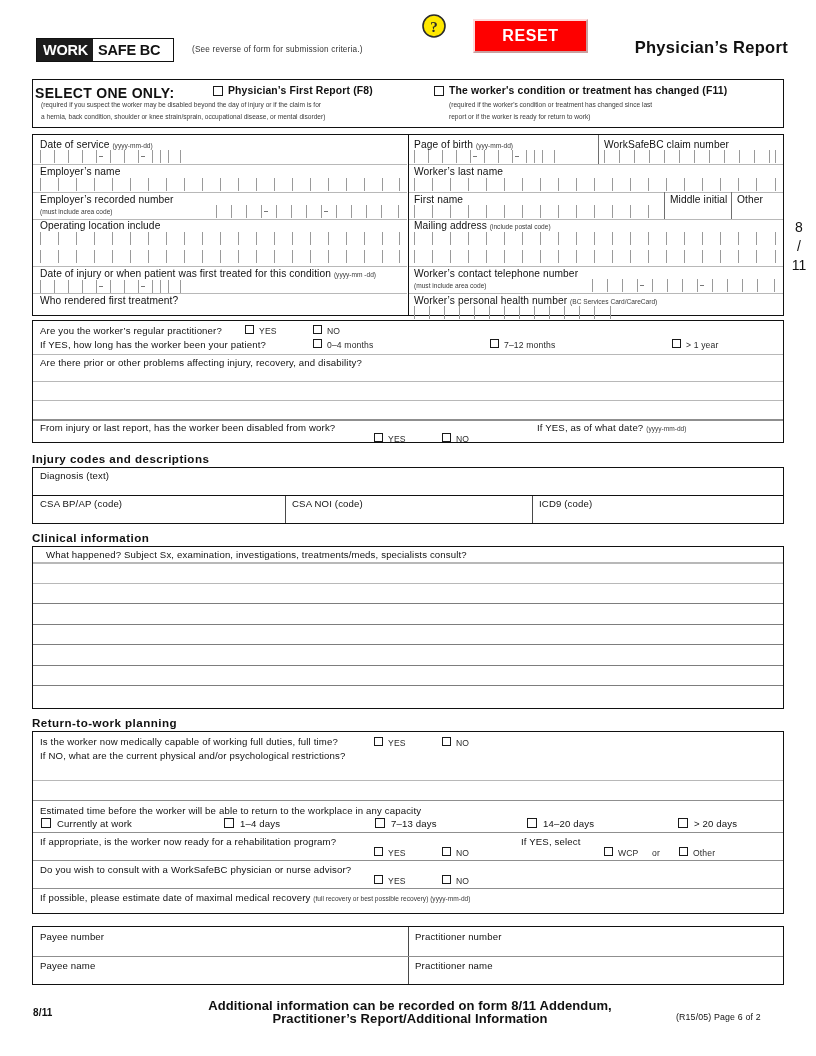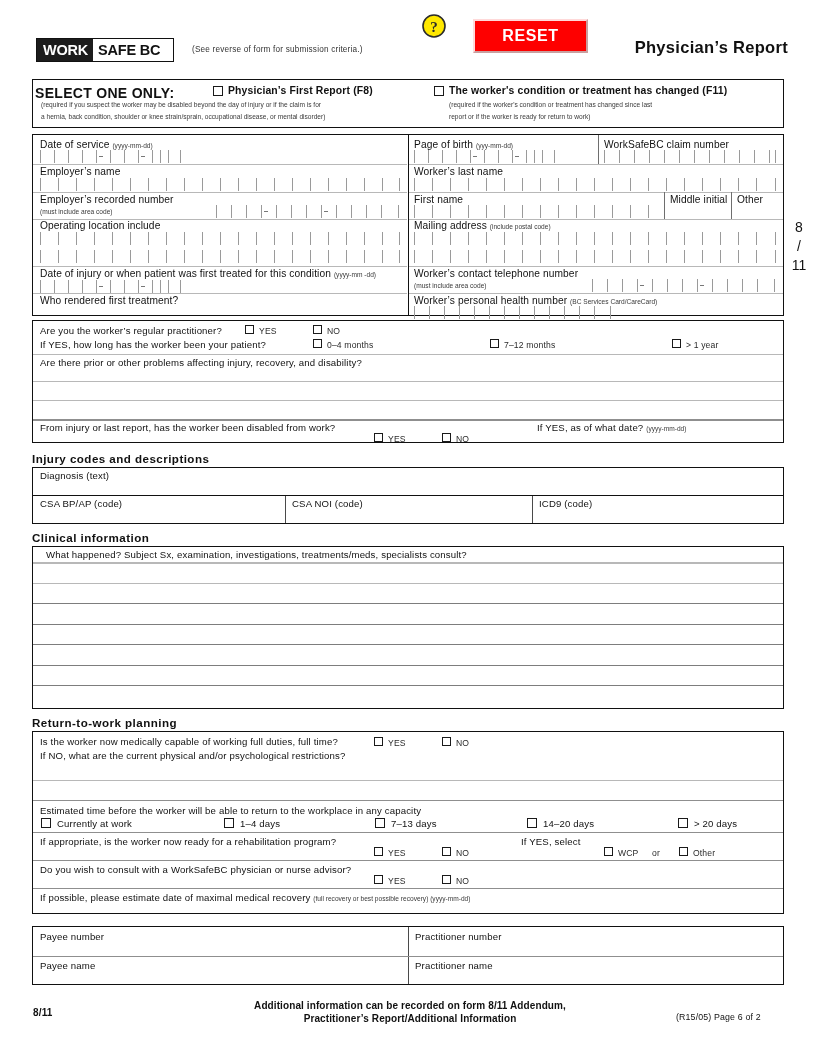--- a/index.html
+++ b/index.html
@@ -565,19 +565,19 @@
   <div class="vr" style="left:408px;top:927px;width:1.2px;height:57px;background:#4a4a4a;"></div>
   <div class="lbl-b" style="left:415px;top:931px;">Practitioner number</div>
   <div class="field" style="left:415px;top:943px;width:350px;height:10px;"></div>
   <div class="hrl" style="left:33px;top:956px;width:750px;height:1.4px;background:#8f8f8f;"></div>
   <div class="lbl-b" style="left:40px;top:960px;">Payee name</div>
   <div class="field" style="left:40px;top:971px;width:350px;height:10px;"></div>
   <div class="lbl-b" style="left:415px;top:960px;">Practitioner name</div>
   <div class="field" style="left:415px;top:971px;width:350px;height:10px;"></div>
 
   <div class="lbl-b" style="left:33px;top:1007px;font-weight:bold;font-size:10px;">8/11</div>
-  <div style="position:absolute;left:150px;top:1000px;width:520px;text-align:center;font-size:10px;font-weight:bold;line-height:12.5px;letter-spacing:.1px;">
+  <div style="position:absolute;left:150px;top:1000px;width:520px;text-align:center;font-size:13px;font-weight:bold;line-height:12.5px;letter-spacing:.1px;">
     <div>Additional information can be recorded on form 8/11 Addendum,</div>
     <div>Practitioner’s Report/Additional Information</div>
   </div>
   <div class="lbl-b" style="left:676px;top:1012px;font-size:8.8px;">(R15/05)  Page 6 of 2</div>
 
 </div>
 
 </body></html>

